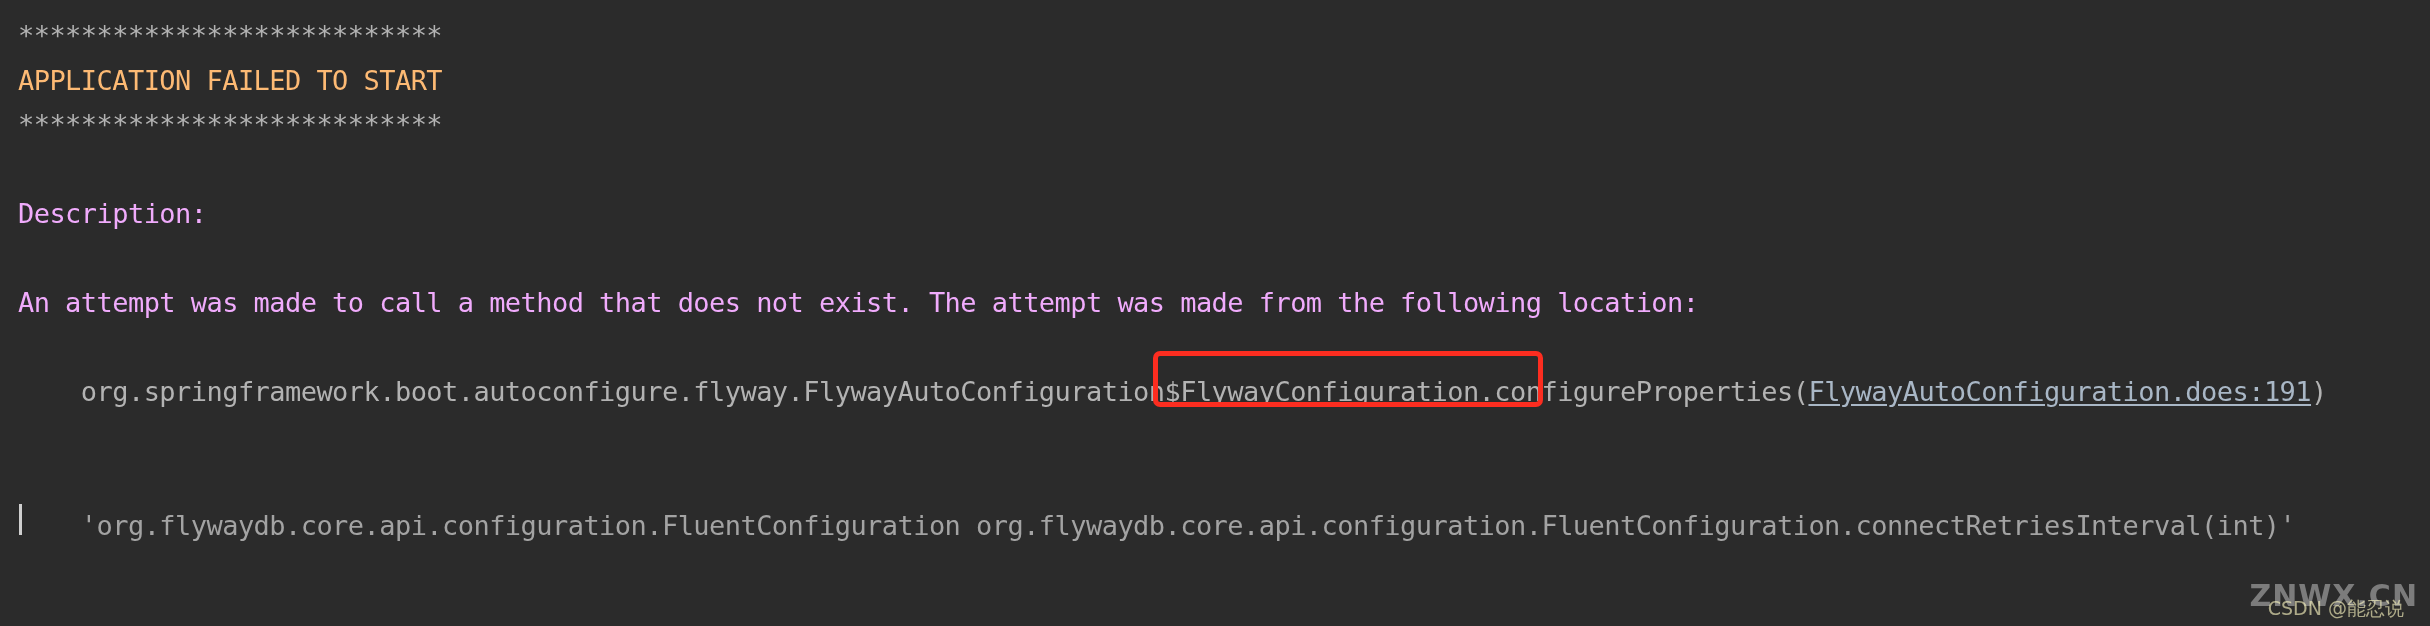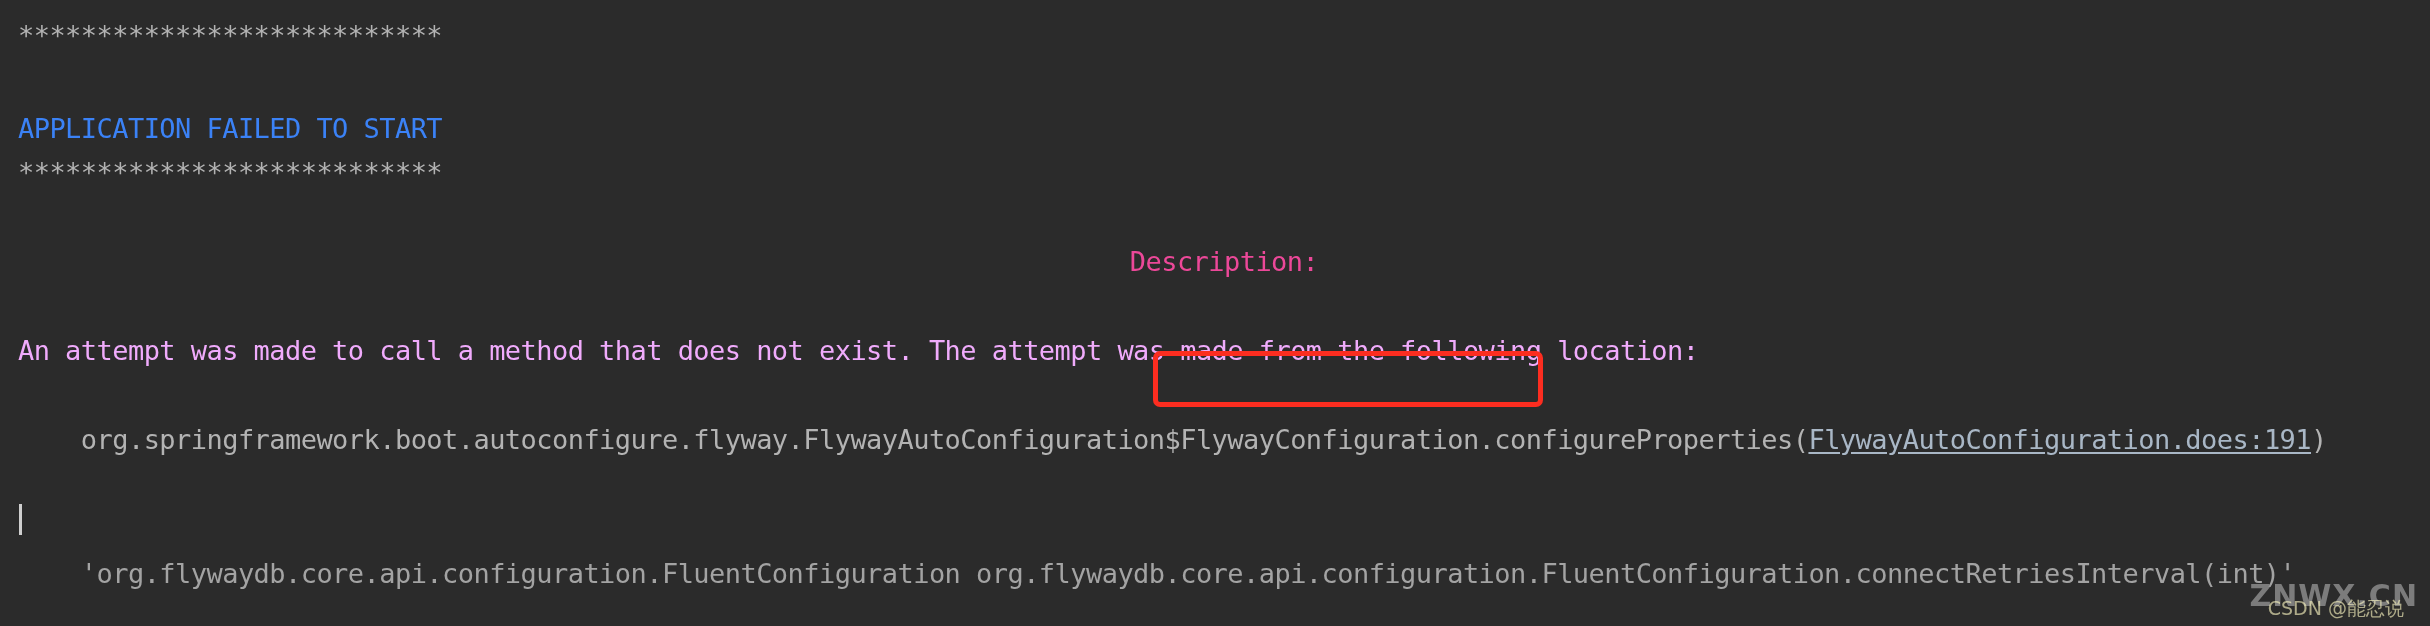--- a/index.html
+++ b/index.html
@@ -98,24 +98,24 @@
     margin-top: -12px;
     margin-right: 14px;
   }
 </style>
 </head>
 <body>
 
 <div id="console" style="background: rgb(43, 43, 43);">
 
   <div class="line" style="color: rgb(179, 179, 179);">***************************</div>
-  <div class="line" style="color: #3b82f6; margin-top: 48px;">APPLICATION FAILED TO START</div>
+  <div class="line" style="color: #fdba74;">APPLICATION FAILED TO START</div>
   <div class="line" style="color: rgb(179, 179, 179);">***************************</div>
   <div class="line blank"> </div>
-  <div class="line" style="color: #ec4899; text-align: center;">Description:</div>
+  <div class="line" style="color: #f0abfc;">Description:</div>
   <div class="line blank"> </div>
   <div class="line" style="color: #f0abfc;">An attempt was made to call a method that does not exist. The attempt was made from the following location:</div>
   <div class="line blank"> </div>
 
   <div class="line" style="color: rgb(179, 179, 179);"><span>    </span><span>org.springframework.boot.autoconfigure.flyway.FlywayAutoConfiguratio</span><span>n$FlywayConfiguration.c</span><span>onfigureProperties(</span><span class="hyperlink">FlywayAutoConfiguration.does:191</span><span>)</span></div>
 
   <div class="line blank"> </div>
   <div class="line blank"> </div>
   <div class="line" style="color: #a3a3a3;">    'org.flywaydb.core.api.configuration.FluentConfiguration org.flywaydb.core.api.configuration.FluentConfiguration.connectRetriesInterval(int)'</div>
 

